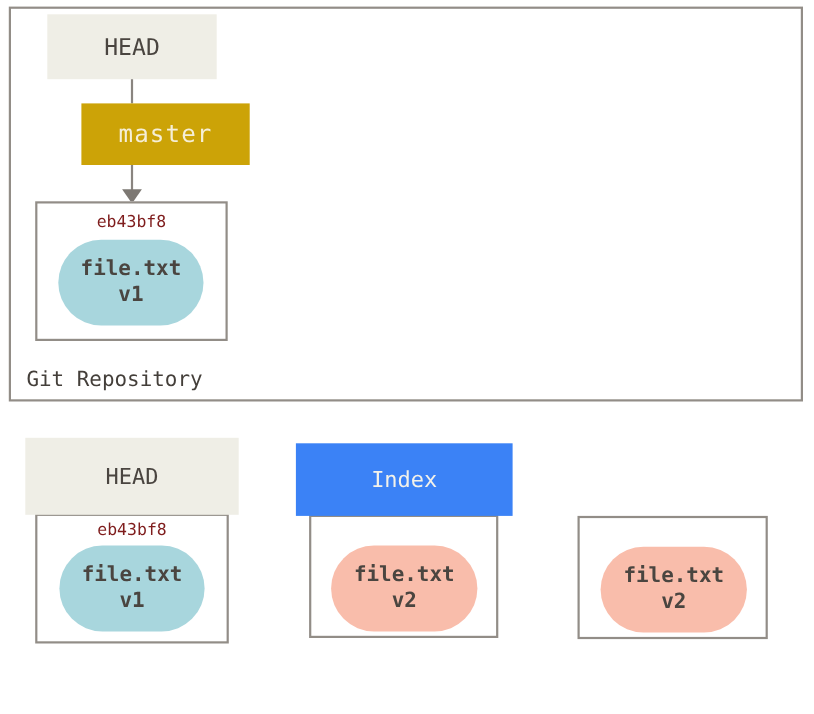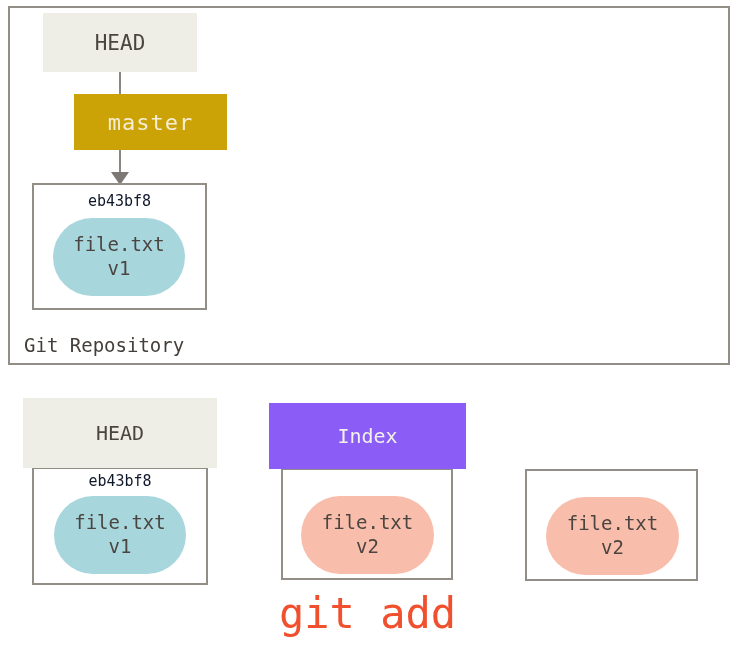--- a/index.html
+++ b/index.html
@@ -32,40 +32,41 @@
   }
   .branch-box {
     position: absolute; left: 42px; top: 94px; width: 153px; height: 56px;
     background: #cca307; display: flex; align-items: center; justify-content: center;
     font-size: 22px; color: #f5eed6; letter-spacing: 1px; margin-left: 32px;
   }
   .commit-box-top {
     position: absolute; left: 32px; top: 183px; width: 175px; height: 127px;
     border: 2px solid #928d87; background: #ffffff;
   }
-  .commit-id { position: absolute; left: 0; right: 0; text-align: center; font-size: 15px; color: #0f172a; }
+  .commit-id { position: absolute; left: 0; right: 0; text-align: center; font-size: 15px; color: #7f1d1d; }
   .commit-box-top .commit-id { top: 7px; }
 
   .blob {
     position: absolute; display: flex; flex-direction: column;
     align-items: center; justify-content: center;
     font-size: 19px; line-height: 1.25; color: #4a4540;
     border-radius: 39px;
+    font-weight: bold;
   }
   .blob-blue { background: #a8d6dd; }
   .blob-pink { background: #f9bdab; }
   .commit-box-top .blob { left: 19px; top: 33px; width: 132px; height: 78px; }
 
   
   .col-header {
     position: absolute; z-index: 2; display: flex; align-items: center; justify-content: center;
     text-align: center; font-size: 20px; line-height: 1.25;
   }
   .col-header-head { left: 23px; top: 398px; width: 194px; height: 70px; background: #efeee6; color: #4a4540; }
-  .col-header-index { left: 269px; top: 403px; width: 197px; height: 66px; background: #8b5cf6; color: #f2f1ea; }
+  .col-header-index { left: 269px; top: 403px; width: 197px; height: 66px; background: #3b82f6; color: #f2f1ea; }
   .col-header-working { left: 515px; top: 403px; width: 193px; height: 67px; background: #f04e23; color: #f2f1ea; padding: 0 28px; }
 
   .col-box {
     position: absolute; z-index: 1; border: 2px solid #928d87; background: #ffffff;
   }
   .col-box-head { left: 32px; top: 467px; width: 176px; height: 118px; }
   .col-box-head .commit-id { top: 3px; }
   .col-box-head .blob { left: 20px; top: 27px; width: 132px; height: 78px; }
   .col-box-index { left: 281px; top: 468px; width: 172px; height: 112px; }
   .col-box-index .blob { left: 18px; top: 26px; width: 133px; height: 78px; }
@@ -128,15 +129,14 @@
     </div>
   </div>
 
   <div class="col-box col-box-working">
     <div class="blob blob-pink">
       <span>file.txt</span>
       <span>v2</span>
     </div>
   </div>
 
-  <div class="command-caption">git add</div>
 
 </div>
 
 </body></html>

